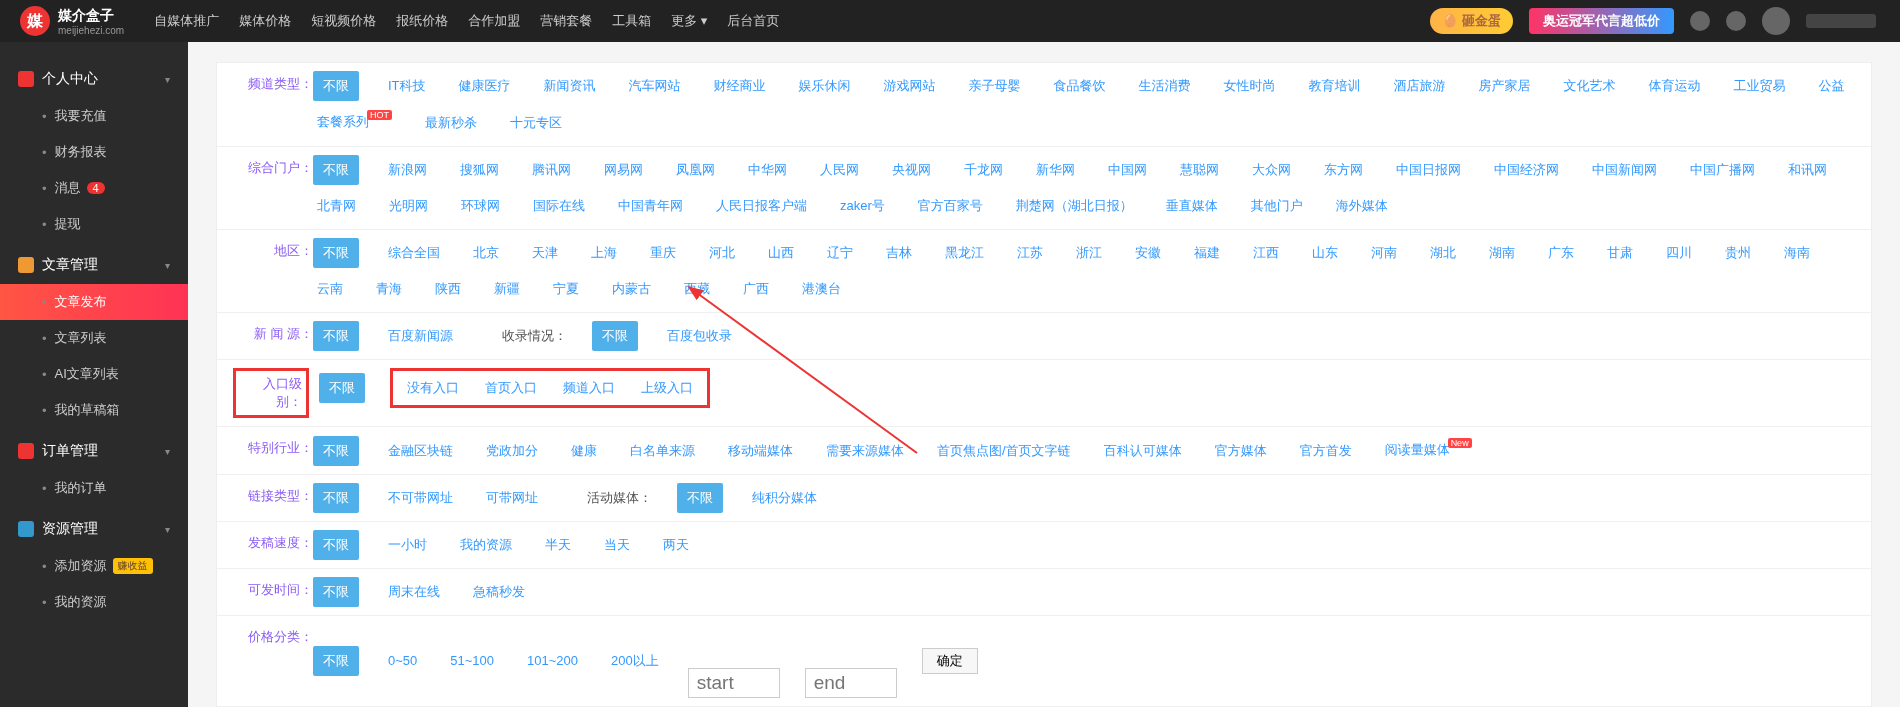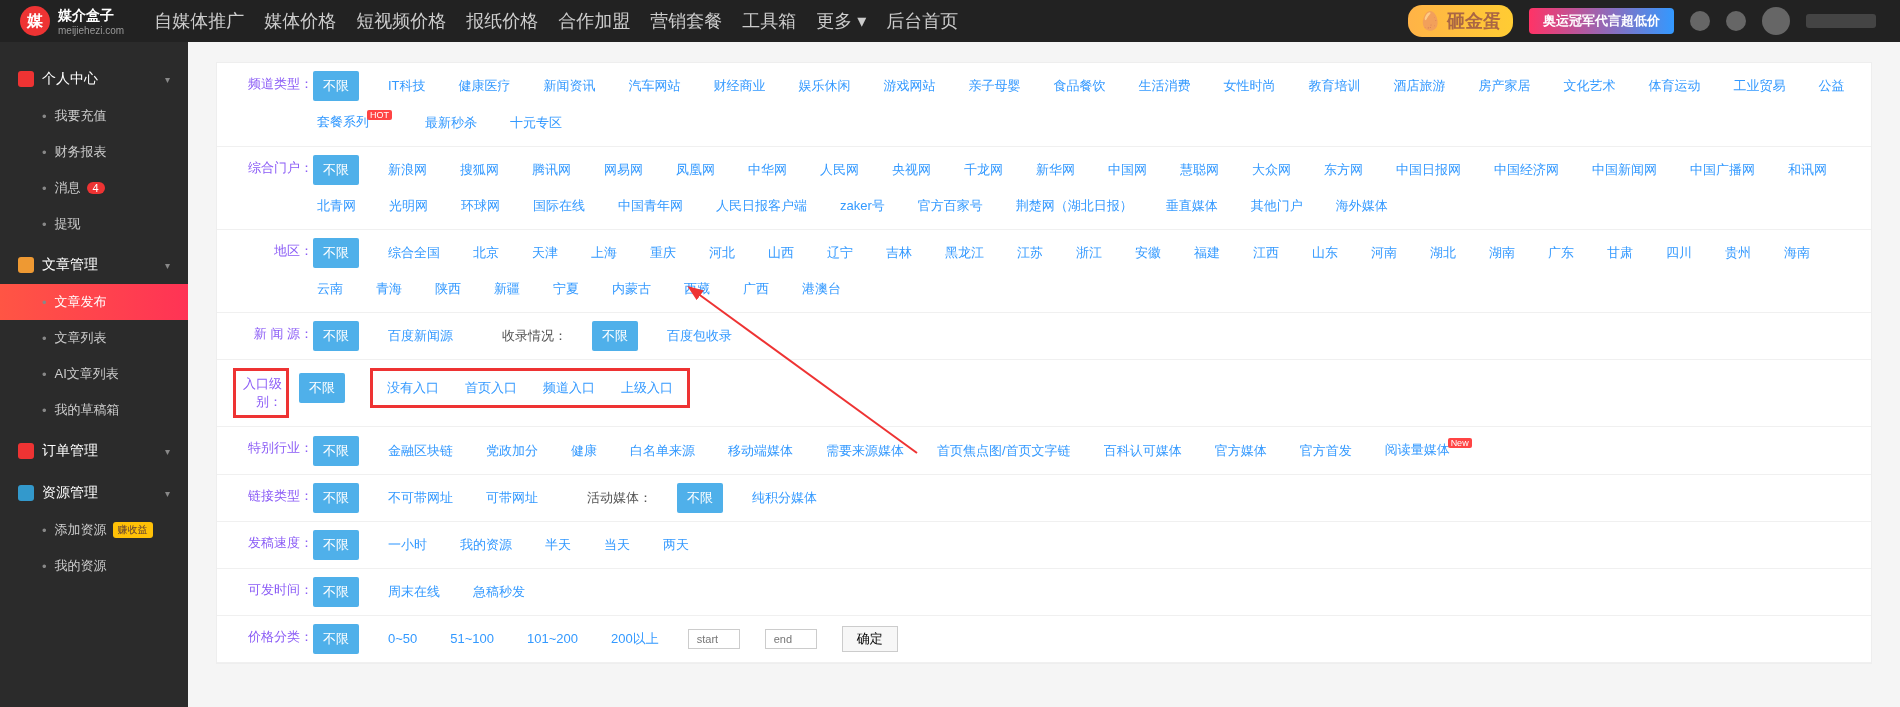--- a/index.html
+++ b/index.html
@@ -6,23 +6,23 @@
     body { background: #f5f5f5; font-size: 13px; color: #333; }
     .container { display: flex; width: 1900px; }
     
     
     .topnav { position: fixed; top: 0; left: 0; right: 0; height: 42px; background: #222; display: flex; align-items: center; padding: 0 0 0 20px; z-index: 100; }
     .logo { display: flex; align-items: center; gap: 8px; margin-right: 30px; }
     .logo-icon { width: 30px; height: 30px; background: #e33; border-radius: 50%; display: flex; align-items: center; justify-content: center; color: #fff; font-weight: bold; font-size: 16px; }
     .logo-text { color: #fff; font-size: 14px; font-weight: bold; }
     .logo-sub { color: #999; font-size: 10px; display: block; }
     .nav-items { display: flex; gap: 20px; }
-    .nav-items a { color: #ccc; text-decoration: none; font-size: 18px; cursor: pointer; }
+    .nav-items a { color: #ccc; text-decoration: none; font-size: 13px; cursor: pointer; }
     .nav-right { margin-left: auto; display: flex; align-items: center; gap: 16px; padding-right: 24px; }
-    .badge-egg { background: linear-gradient(90deg, #ffb347, #ffcc33); color: #a64; padding: 4px 12px; border-radius: 14px; font-size: 18px; font-weight: bold; }
+    .badge-egg { background: linear-gradient(90deg, #ffb347, #ffcc33); color: #a64; padding: 4px 12px; border-radius: 14px; font-size: 13px; font-weight: bold; }
     .badge-olympic { background: linear-gradient(90deg, #ff3366, #3399ff); color: #fff; padding: 4px 14px; border-radius: 4px; font-size: 13px; font-weight: bold; }
     .icon-bell, .icon-msg, .icon-user { width: 20px; height: 20px; background: #666; border-radius: 50%; }
     .icon-user { width: 28px; height: 28px; }
     .user-name { color: #888; background: #444; width: 70px; height: 14px; border-radius: 3px; }
     
     
     .sidebar { width: 188px; background: #2b2b2b; min-height: 100vh; padding-top: 52px; position: fixed; left: 0; top: 8px; }
     .side-section { margin-bottom: 4px; }
     .side-header { display: flex; align-items: center; padding: 10px 18px; color: #fff; font-size: 14px; cursor: pointer; }
     .side-header .s-icon { width: 16px; height: 16px; margin-right: 8px; display: inline-block; }
@@ -41,24 +41,24 @@
     .page-title { color: #e33; font-size: 18px; font-weight: bold; margin-bottom: 20px; padding-left: 10px; }
     
     .filter-panel { background: #fff; padding: 0; border: 1px solid #eee; position: relative; }
     .filter-row { display: flex; align-items: flex-start; padding: 8px 16px; border-bottom: 1px solid #f0f0f0; flex-wrap: wrap; }
     .filter-label { width: 80px; text-align: right; color: #8b5cf6; font-size: 13px; padding-top: 4px; flex-shrink: 0; }
     .filter-opts { display: flex; flex-wrap: wrap; gap: 6px 25px; align-items: center; flex: 1; line-height: 26px; }
     .opt { color: #3399ff; font-size: 13px; cursor: pointer; padding: 2px 4px; position: relative; }
     .opt.active { background: #4fb0ea; color: #fff; padding: 2px 10px; border-radius: 2px; }
     .opt-tag { position: relative; top: -8px; background: #f44; color: #fff; font-size: 9px; padding: 0 3px; border-radius: 2px; margin-left: -2px; }
     
-    .filter-input { border: 1px solid #ccc; padding: 3px 8px; width: 52px; font-size: 11px; }
+    .filter-input { border: 1px solid #ccc; padding: 3px 8px; width: 92px; font-size: 19px; margin-top: 44px; }
     .filter-btn { border: 1px solid #ccc; background: #f7f7f7; padding: 3px 14px; font-size: 13px; cursor: pointer; }
     .row-highlight { position: relative; }
-    .row-highlight .filter-label { border: 3px solid #ee3333; padding: 4px; width: 56px; margin-right: 10px; }
+    .row-highlight .filter-label { border: 3px solid #ee3333; padding: 4px; width: 76px; margin-right: 10px; }
     .row-highlight .opts-box { border: 3px solid #ee3333; padding: 2px 10px; display: flex; gap: 18px; align-items: center; }
     
     
     .arrow-svg { position: absolute; top: 220px; left: 470px; pointer-events: none; }
     .sec-label { color: #555; font-size: 13px; margin-left: 20px; }
   </style>
 </head>
 <body>
 
 <div class="topnav">
@@ -130,20 +130,23 @@
         </div>
       <div class="side-item">
           <span>我的草稿箱</span>
         </div>
     </div>
     <div class="side-section">
       <div class="side-header">
           <span class="s-icon red"></span>
           <span>订单管理</span>
           <span class="arrow">▾</span>
+        </div>
+      <div class="side-item">
+          <span>我的订单</span>
         </div>
     </div>
     <div class="side-section">
       <div class="side-header">
           <span class="s-icon blue"></span>
           <span>资源管理</span>
           <span class="arrow">▾</span>
         </div>
       <div class="side-item">
           <span>添加资源</span>

